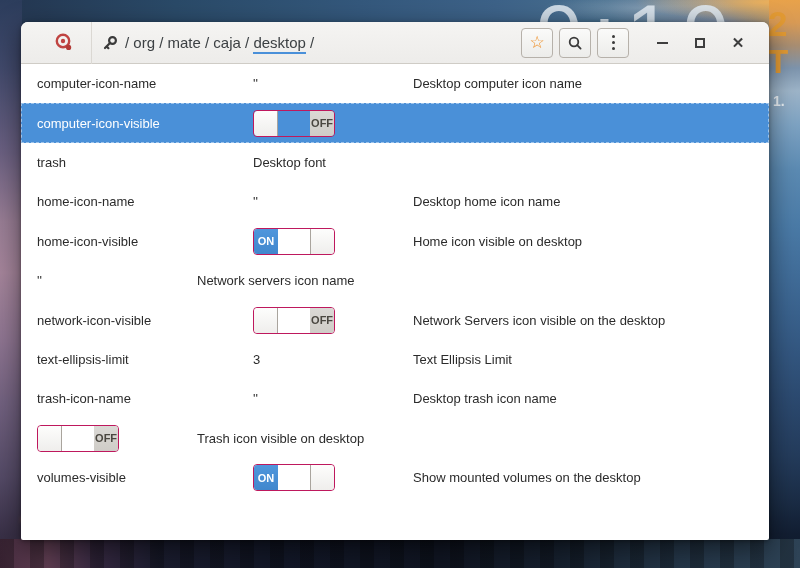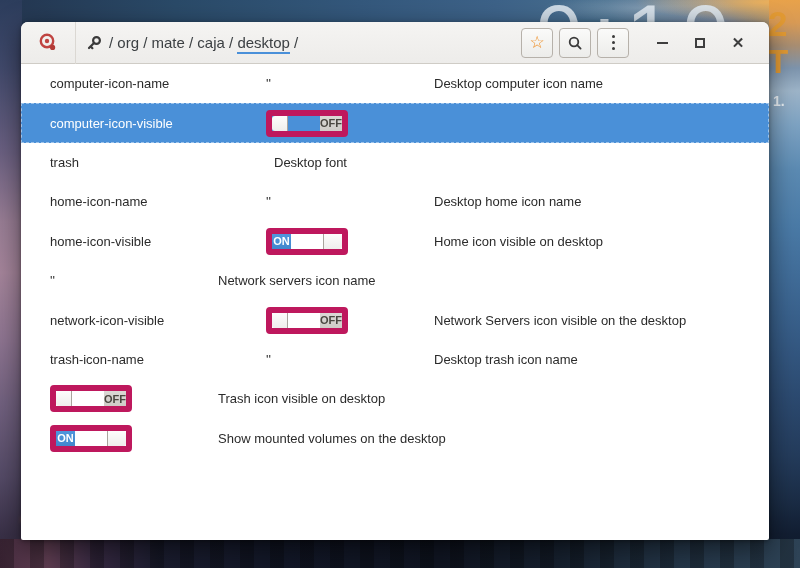--- a/index.html
+++ b/index.html
@@ -33,21 +33,21 @@
   .frag { position:absolute; z-index:3; color:#e29a33; font-weight:700; white-space:nowrap; }
   .frag-a { left:768px; top:4px;  font-size:35px; }
   .frag-b { left:768px; top:43px; font-size:33px; }
   .frag-c { left:773px; top:93px; font-size:14px; color:#eaf0f5; }
 
   
   .window { position:absolute; z-index:5; left:21px; top:22px; width:748px; height:518px;
     background:#ffffff; border-radius:7px 7px 2px 2px;
     box-shadow:0 8px 26px rgba(0,0,0,0.50), 0 1px 4px rgba(0,0,0,0.35); }
 
-  .titlebar { height:42px; display:flex; align-items:center; padding:0 12px 0 10px;
+  .titlebar { height:42px; display:flex; align-items:center; padding:0 12px 0 26px;
     background:linear-gradient(#f5f4f2,#edecea); border-bottom:1px solid #cfccc6;
     border-radius:7px 7px 0 0; }
   .app-icon { width:26px; height:26px; margin-left:4px; flex:0 0 auto; display:flex; align-items:center; justify-content:center; }
   .tb-sep { width:1px; height:42px; background:#dbd8d3; margin:0 10px 0 14px; flex:0 0 auto; }
 
   .breadcrumb { display:flex; align-items:center; gap:7px; font-size:15px; color:#3c4043; flex:1 1 auto; min-width:0; }
   .key-icon { width:16px; height:16px; flex:0 0 auto; }
   .crumb-current { border-bottom:2px solid #4a90d9; padding-bottom:1px; }
 
   .tb-buttons { display:flex; align-items:center; gap:6px; flex:0 0 auto; }
@@ -59,28 +59,28 @@
   .dots i { width:3px; height:3px; border-radius:50%; background:#3a3a3a; }
 
   .win-controls { display:flex; align-items:center; gap:0; margin-left:14px; flex:0 0 auto; }
   .wc { width:38px; height:30px; display:flex; align-items:center; justify-content:center; color:#3e3e3e; }
   .wc-min i { width:11px; height:2px; background:#3e3e3e; display:block; }
   .wc-max i { width:10px; height:10px; border:2px solid #3e3e3e; display:block; }
   .wc-close { font-size:15px; font-weight:700; }
 
   
   .list { position:relative; }
-  .row { height:39.4px; display:flex; align-items:center; padding-left:29px; font-size:13px; color:#2b2b2b; }
+  .row { height:39.4px; display:flex; align-items:center; padding-left:16px; font-size:13px; color:#2b2b2b; }
   .row.selected { background:#4a90d8; color:#ffffff; outline:1px dashed rgba(255,255,255,0.45); outline-offset:-1px;align-items:center; }
   .cell-key { width:216px; flex:0 0 auto; white-space:nowrap; overflow:hidden; }
   .cell-value { width:160px; flex:0 0 auto; display:flex; align-items:center; white-space:nowrap; }
-  .cell-desc { flex:1 1 auto; white-space:nowrap; overflow:hidden;margin-left:8px; }
-
-  
-  .switch { width:82px; height:27px; border:6px solid #be185d; border-radius:4px; display:flex; overflow:hidden;
+  .cell-desc { flex:1 1 auto; white-space:nowrap; overflow:hidden; }
+
+  
+  .switch { width:82px; height:27px; border:1px solid #be185d; border-radius:4px; display:flex; overflow:hidden;
     font-size:11px; font-weight:700;gap:32px; }
   .sw-half { width:50%; height:100%; display:flex; align-items:center; justify-content:center; }
   .sw-on  { background:linear-gradient(#4f96dc,#4187cd); color:#ffffff; }
   .sw-off { background:linear-gradient(#dbd9d5,#cfccc7); color:#4a4740; }
   .sw-handle { background:linear-gradient(#fdfdfc,#efeeec); }
   .switch.state-off .sw-handle { border-right:1px solid #a9a49d; border-radius:3px 0 0 3px; }
   .switch.state-on  .sw-handle { border-left:1px solid #a9a49d; border-radius:0 3px 3px 0; }
 </style>
 </head>
 <body>
@@ -195,36 +195,44 @@
         <span class="cell-key">network-icon-visible</span>
         <span class="cell-value">
           <span class="switch state-off">
             <span class="sw-half sw-handle"></span>
             <span class="sw-half sw-off">OFF</span>
           </span>
         </span>
         <span class="cell-desc">Network Servers icon visible on the desktop</span>
       </div>
       <div class="row">
+        <span class="cell-key">text-ellipsis-limit</span>
+        <span class="cell-value">
+          <span>3</span>
+        </span>
+        <span class="cell-desc">Text Ellipsis Limit</span>
+      </div>
+      <div class="row">
         <span class="cell-key">trash-icon-name</span>
         <span class="cell-value">
           <span>''</span>
         </span>
         <span class="cell-desc">Desktop trash icon name</span>
       </div>
       <div class="row">
         <span class="cell-value">
           <span class="switch state-off">
             <span class="sw-half sw-handle"></span>
             <span class="sw-half sw-off">OFF</span>
           </span>
         </span>
         <span class="cell-desc">Trash icon visible on desktop</span>
       </div>
       <div class="row">
+        <span class="cell-key">volumes-visible</span>
         <span class="cell-value">
           <span class="switch state-on">
             <span class="sw-half sw-on">ON</span>
             <span class="sw-half sw-handle"></span>
           </span>
         </span>
         <span class="cell-desc">Show mounted volumes on the desktop</span>
       </div>
     </div>
 </div>

